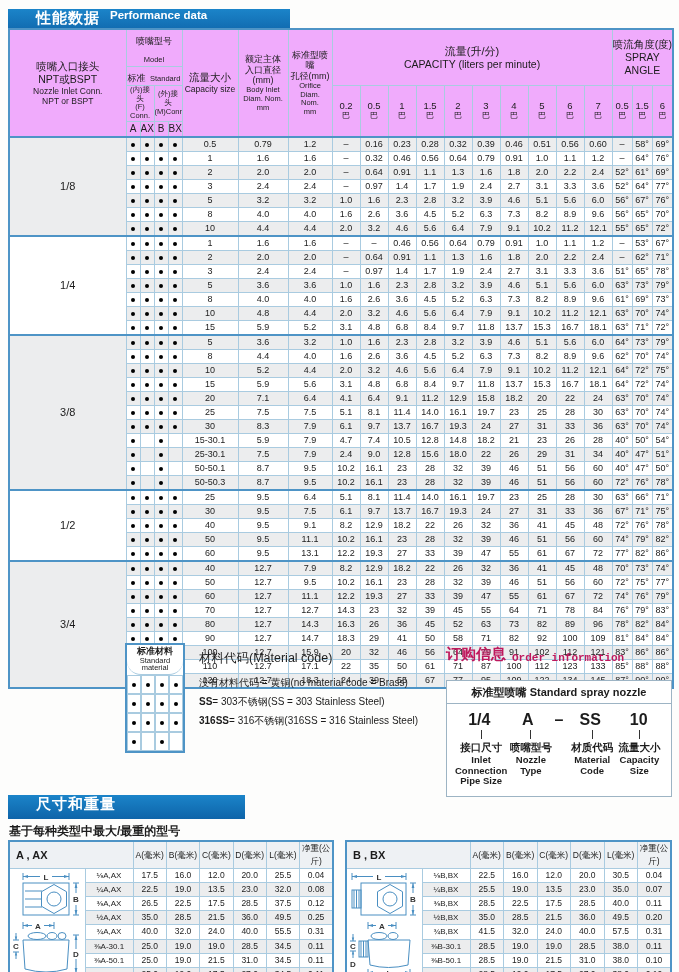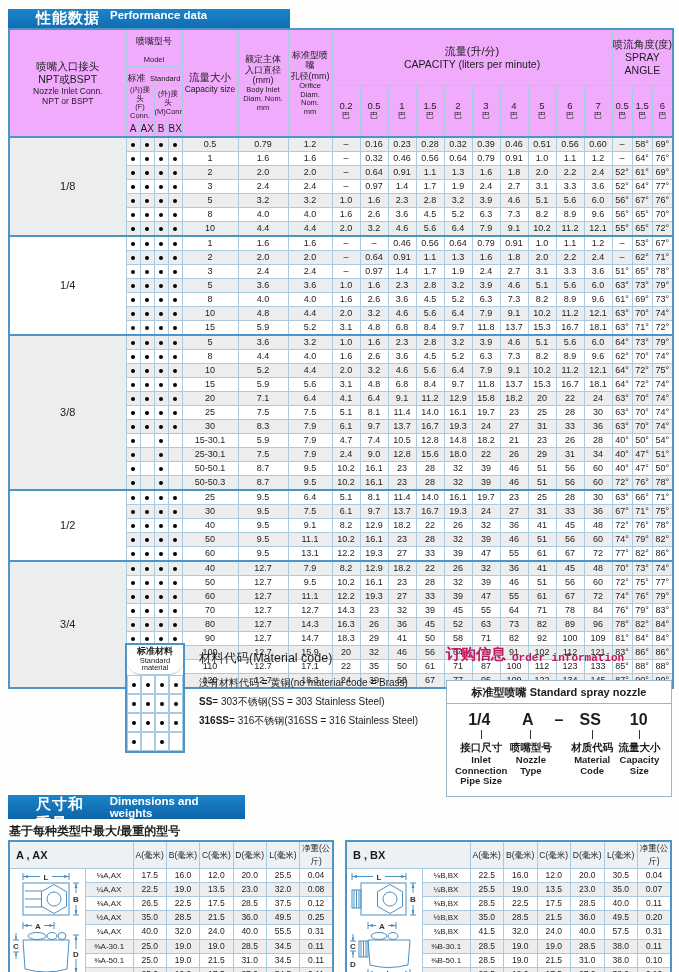--- a/index.html
+++ b/index.html
@@ -1204,21 +1204,20 @@
             <div class="tick"></div>
             <div class="olzh">流量大小</div>
             <div class="olen">Capacity Size</div>
           </div>
         </div>
     </div>
   </div>
 
   <div id="dims-banner" class="banner">
     <span class="zh">尺寸和重量</span>
-    <span class="en">Dimensions and weights</span>
   </div>
   <div id="dims-subtitle">基于每种类型中最大/最重的型号</div>
 
   <div id="dims-wrap">
     <table class="dims-table" id="dims-aax">
       <colgroup>
           <col style="width:76px">
           <col style="width:48px">
           <col>
           <col>

